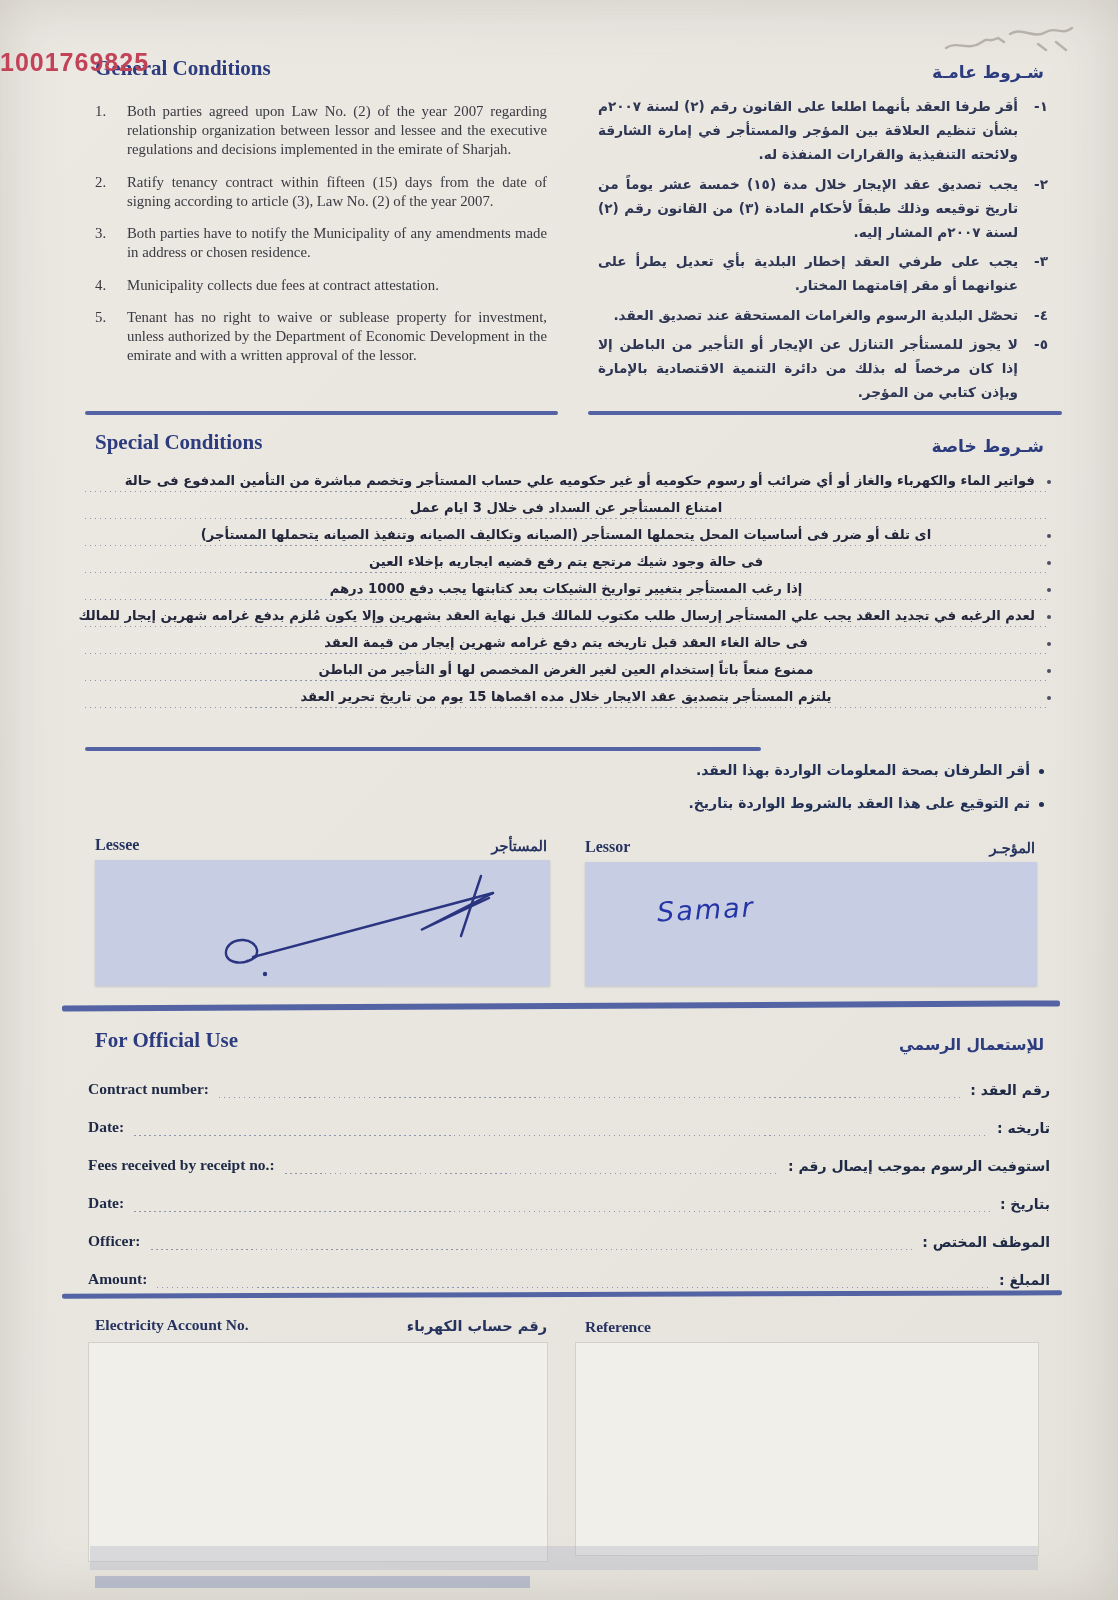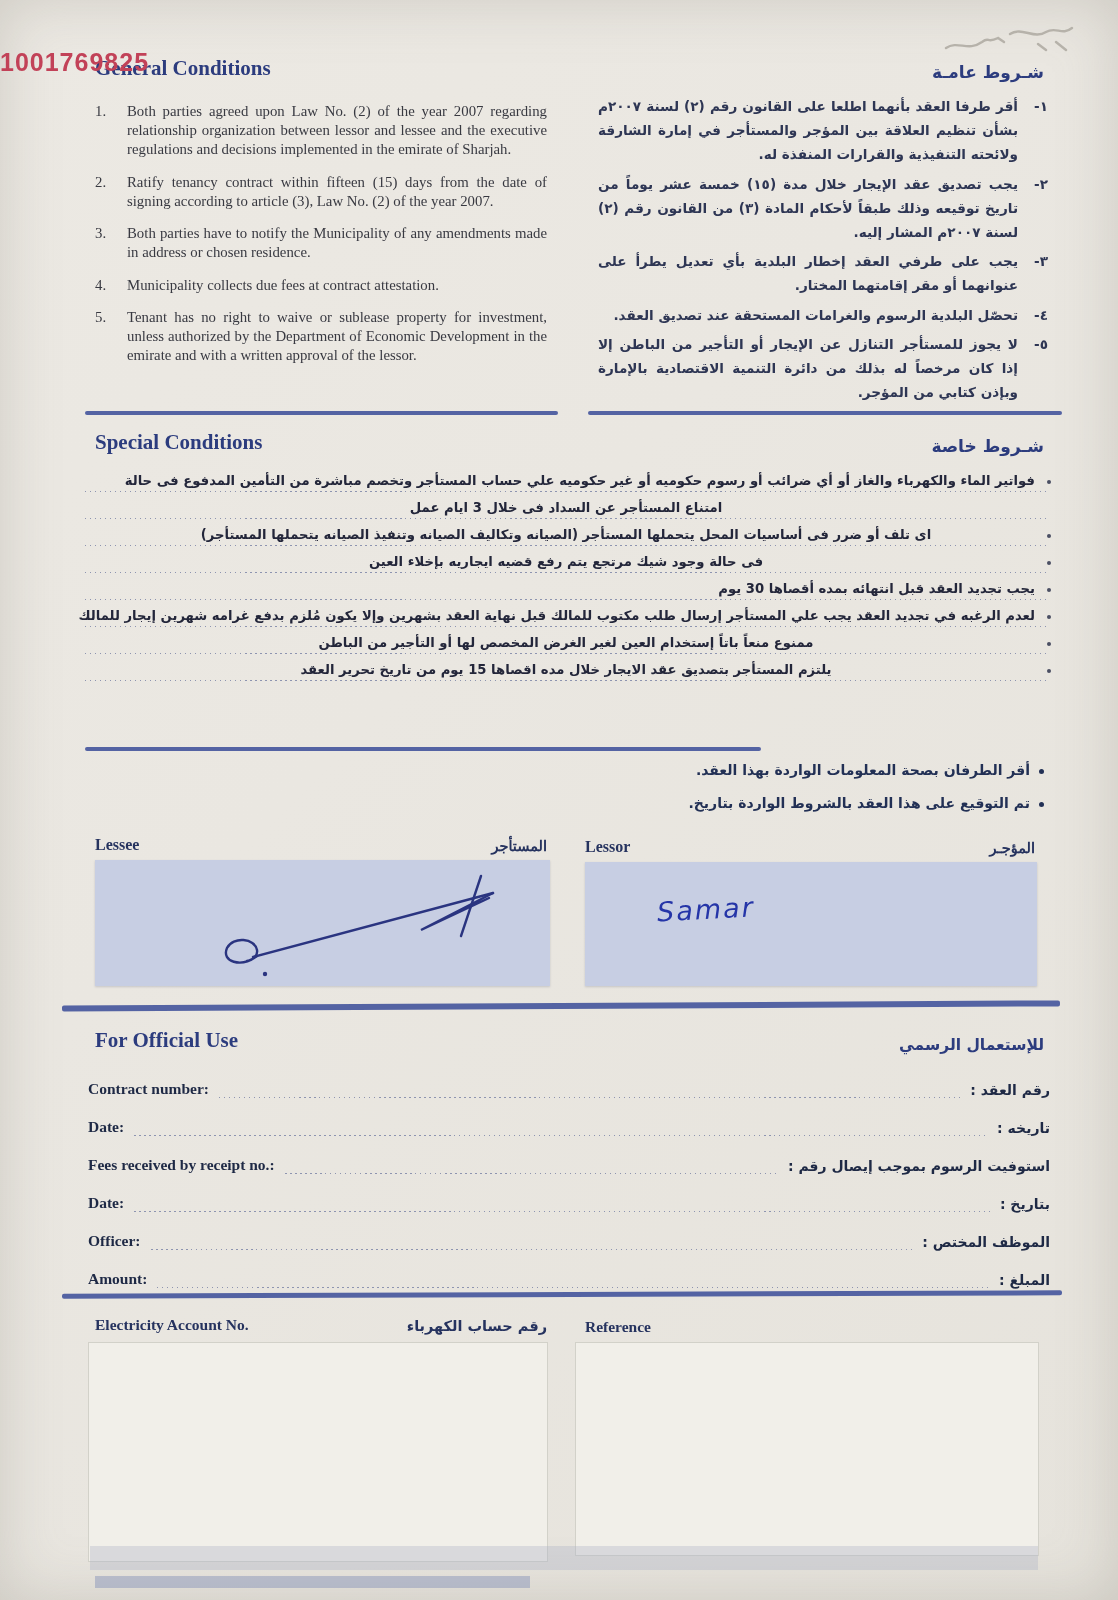--- a/index.html
+++ b/index.html
@@ -156,22 +156,23 @@
   <div class="bar" style="left:588px;top:411px;width:474px;height:4px;"></div>
 
   <div id="title-special" class="h-en">Special Conditions</div>
   <div id="title-special-ar" class="h-ar">شـروط خاصة</div>
 
   <div id="sp-lines">
     <div class="sp-line right mark">فواتير الماء والكهرباء والغاز أو أي ضرائب أو رسوم حكوميه أو غير حكوميه علي حساب المستأجر وتخصم مباشرة من التأمين المدفوع فى حالة</div>
     <div class="sp-line center">امتناع المستأجر عن السداد فى خلال 3 ايام عمل</div>
     <div class="sp-line center mark">اى تلف أو ضرر فى أساسيات المحل يتحملها المستأجر (الصيانه وتكاليف الصيانه وتنفيذ الصيانه يتحملها المستأجر)</div>
     <div class="sp-line center mark">فى حالة وجود شيك مرتجع يتم رفع قضيه ايجاريه بإخلاء العين</div>
-    <div class="sp-line right mark">يجب تجديد العقد قبل انتهائه بمده أقصاها 30 يوم</div>
+    <div class="sp-line center mark">إذا رغب المستأجر بتغيير تواريخ الشيكات بعد كتابتها يجب دفع 1000 درهم</div>
     <div class="sp-line right mark">لعدم الرغبه في تجديد العقد يجب علي المستأجر إرسال طلب مكتوب للمالك قبل نهاية العقد بشهرين وإلا يكون مُلزم بدفع غرامه شهرين إيجار للمالك</div>
+    <div class="sp-line center mark">فى حالة الغاء العقد قبل تاريخه يتم دفع غرامه شهرين إيجار من قيمة العقد</div>
     <div class="sp-line center mark">ممنوع منعاً باتاً إستخدام العين لغير الغرض المخصص لها أو التأجير من الباطن</div>
     <div class="sp-line center mark">يلتزم المستأجر بتصديق عقد الايجار خلال مده اقصاها 15 يوم من تاريخ تحرير العقد</div>
   </div>
 
   <div class="bar" style="left:85px;top:747px;width:676px;height:4px;"></div>
 
   <div id="bullets-ar">
     <div class="bullet-row">
       <span class="dot"></span>
       <span>أقر الطرفان بصحة المعلومات الواردة بهذا العقد.</span>

